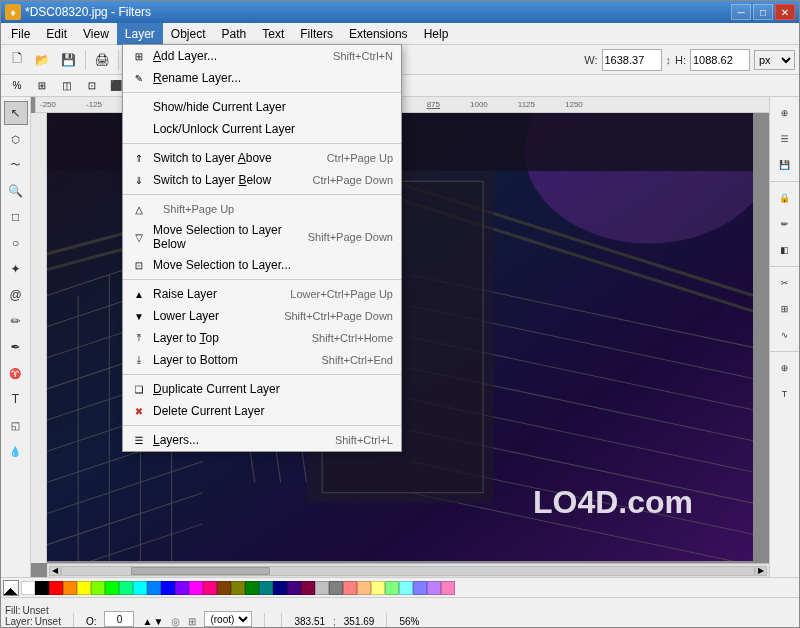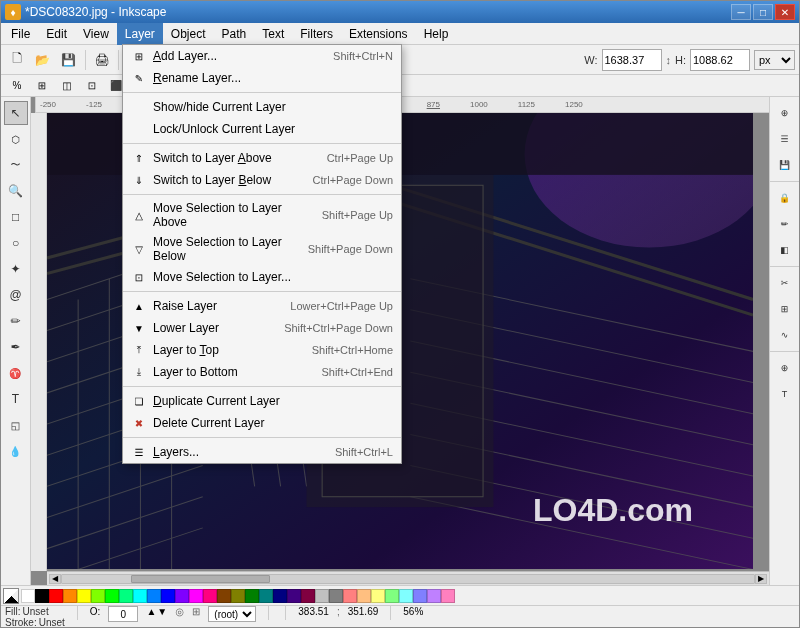--- a/index.html
+++ b/index.html
@@ -204,25 +204,25 @@
       border-left: 1px solid #ccc;
       display: flex;
       flex-direction: column;
       align-items: center;
       padding: 4px 0;
       gap: 2px;
     }
 
     
     .status-bar {
-      height: 22px;
+      height: 30px;
       background: #f0f0f0;
       border-top: 1px solid #ccc;
       display: flex;
-      align-items: flex-start;
+      align-items: flex-end;
       padding: 0 4px;
       gap: 8px;
       font-size: 11px;
     }
     .status-sep {
       width: 1px;
       height: 14px;
       background: #ccc;
       margin: 0 4px;
     }
@@ -358,21 +358,21 @@
     }
   </style>
 </head>
 <body>
 
 <div class="window">
 
   <div class="title-bar">
     <div class="title-bar-left">
       <div class="title-bar-icon">♦</div>
-      <span>*DSC08320.jpg - Inkscape</span>
+      <span>*DSC08320.jpg - Filters</span>
     </div>
     <div class="title-bar-controls">
       <div class="title-btn">─</div>
       <div class="title-btn">□</div>
       <div class="title-btn close">✕</div>
     </div>
   </div>
 
   <div class="menu-bar">
     <div class="menu-item">File</div>
@@ -602,21 +602,21 @@
       <div class="color-swatch" style="background:#ff80bf;"></div>
     </div>
 
     <div class="status-bar">
       <div class="fill-stroke-box">
         <div style="display:flex;align-items:center;gap:2px;">
           <span style="font-size:10px;color:#333;">Fill:</span>
           <span style="font-size:10px;color:#333;">Unset</span>
         </div>
         <div style="display:flex;align-items:center;gap:2px;">
-          <span style="font-size:10px;color:#333;">Stroke:</span>
+          <span style="font-size:10px;color:#333;">Layer:</span>
           <span style="font-size:10px;color:#333;">Unset</span>
         </div>
       </div>
       <div class="status-sep"></div>
       <span style="font-size:10px;">O:</span>
       <input class="status-input" type="text" value="0" style="">
       <div style="display:flex;gap:1px;">
         <div style="font-size:10px;cursor:pointer;">▲</div>
         <div style="font-size:10px;cursor:pointer;">▼</div>
       </div>
@@ -666,21 +666,20 @@
       <span class="entry-shortcut">Ctrl+Page Up</span>
     </div>
     <div class="menu-entry">
       <span class="entry-icon">⇓</span>
       <span class="entry-label">Switch to Layer <span class="menu-entry-underline">B</span>elow</span>
       <span class="entry-shortcut">Ctrl+Page Down</span>
     </div>
     <div class="menu-sep"></div>
     <div class="menu-entry">
       <span class="entry-icon">△</span>
-      <span class="entry-label">Move Selection to Layer Above</span>
       <span class="entry-shortcut">Shift+Page Up</span>
     </div>
     <div class="menu-entry">
       <span class="entry-icon">▽</span>
       <span class="entry-label">Move Selection to Layer Below</span>
       <span class="entry-shortcut">Shift+Page Down</span>
     </div>
     <div class="menu-entry">
       <span class="entry-icon">⊡</span>
       <span class="entry-label">Move Selection to Layer...</span>

